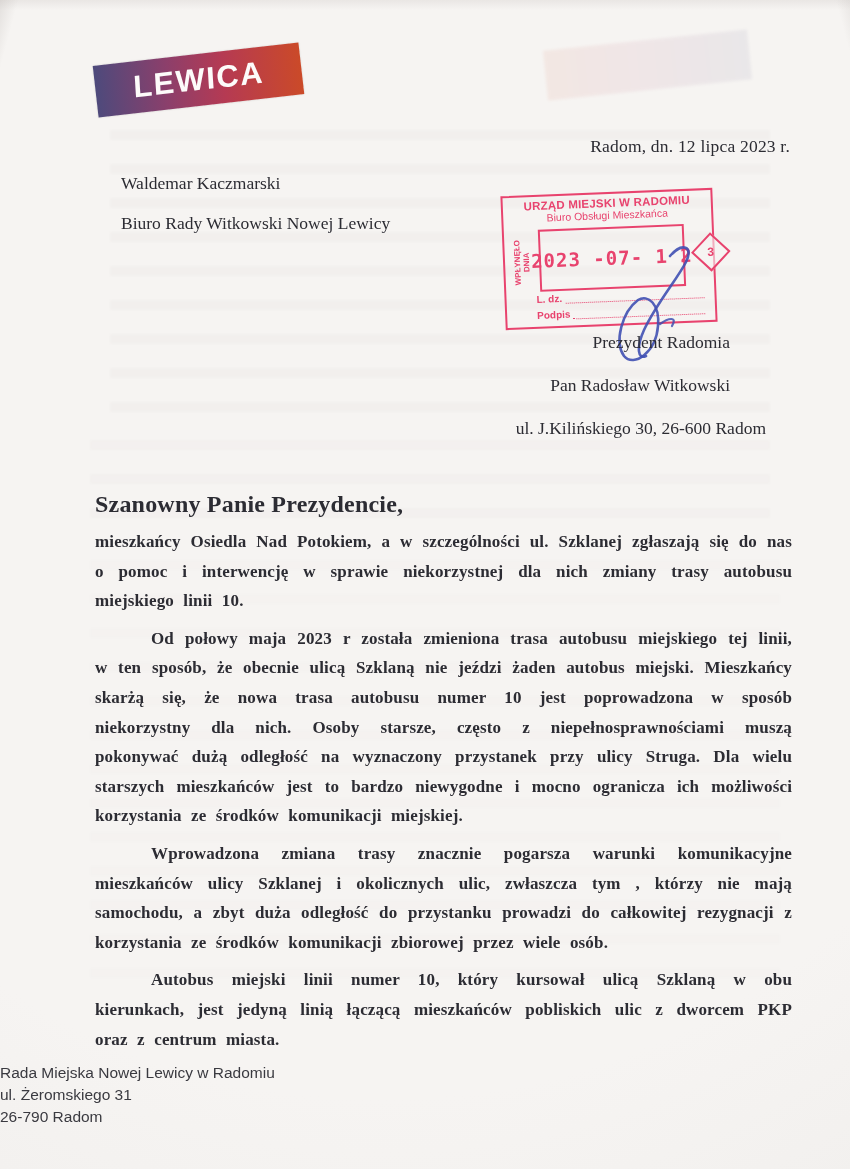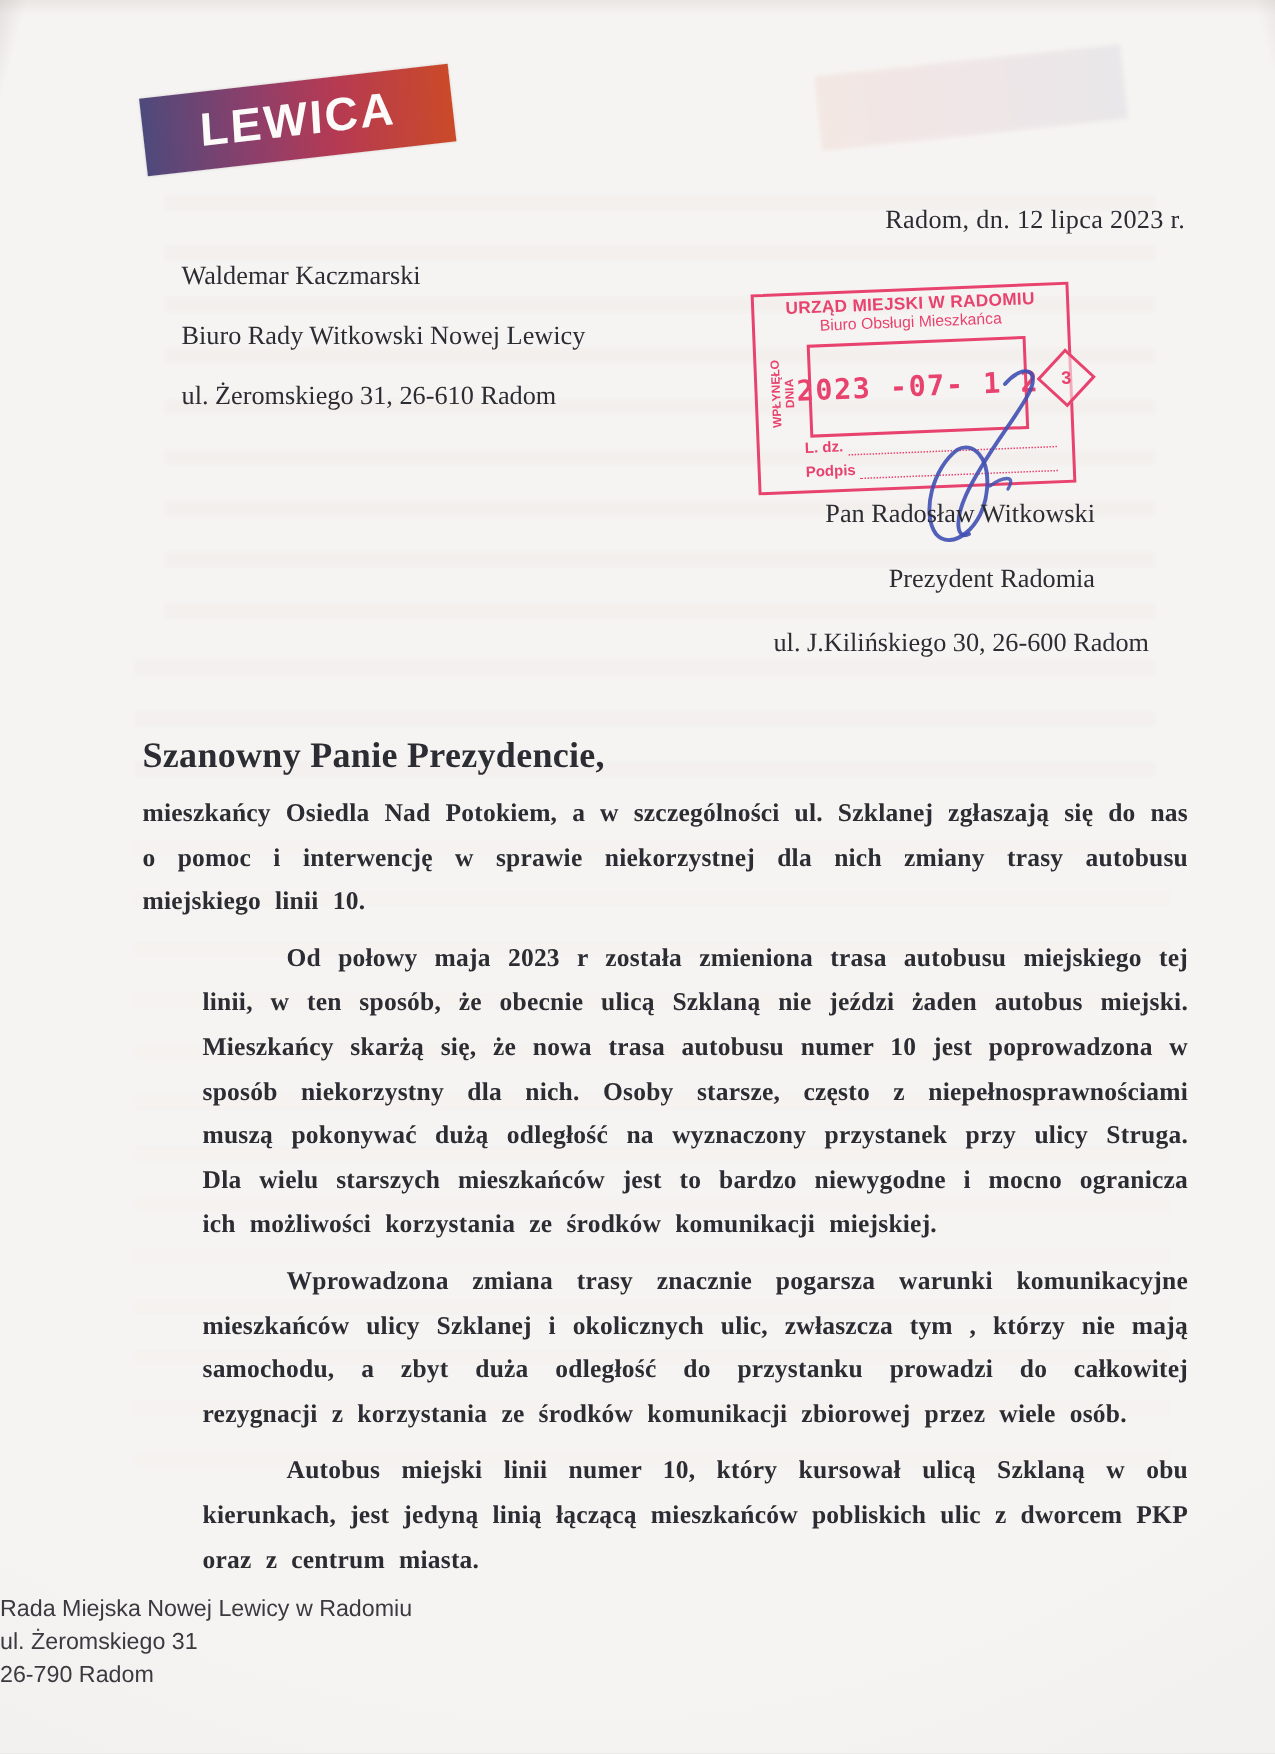--- a/index.html
+++ b/index.html
@@ -104,21 +104,21 @@
   .salutation{
     position:absolute;left:95px;top:491px;
     font-size:24px;font-weight:bold;letter-spacing:.2px;
   }
   .body-text{
     position:absolute;left:95px;top:527px;width:697px;
     font-size:17px;line-height:29.6px;text-align:justify;
     word-spacing:5px;letter-spacing:.15px;
   }
   .body-text p{margin:0 0 8px 0;font-weight:bold;}
-  .body-text p.indent{text-indent:56px;margin-left:40px;}
+  .body-text p.indent{text-indent:56px;}
   
   .footer{
     position:absolute;left:0;right:0;top:1062px;
     font-family:"Liberation Sans",sans-serif;font-size:15.5px;line-height:22px;
     color:#3a3a40;
   }
 </style>
 </head>
 <body>
 
@@ -131,21 +131,20 @@
 
   <div class="logo">
     <span>LEWICA</span>
   </div>
 
   <div class="dateline">Radom, dn. 12  lipca 2023 r.</div>
 
   <div class="sender">
     <div>Waldemar Kaczmarski</div>
     <div>Biuro Rady Witkowski Nowej Lewicy</div>
-    <div>ul. Żeromskiego 31, 26-610 Radom</div>
   </div>
 
   <div class="stamp">
     <div class="office">URZĄD MIEJSKI W RADOMIU</div>
     <div class="dept">Biuro Obsługi Mieszkańca</div>
     <div class="vlabel">
       <div>WPŁYNĘŁO</div>
       <div>DNIA</div>
     </div>
     <div class="datebox">
@@ -164,22 +163,22 @@
     </div>
   </div>
 
   <svg class="signature" viewBox="0 0 120 130">
     <path d="M62,18 C74,4 86,8 78,24 C70,40 48,66 36,92 C28,110 30,122 38,118" fill="none" stroke="#4050b2" stroke-width="2.6" stroke-linecap="round" opacity="0.9"></path>
     <path d="M30,62 C14,74 6,104 16,118 C26,130 48,114 50,88 C52,66 40,56 30,62 Z" fill="none" stroke="#4050b2" stroke-width="2.6" stroke-linecap="round" opacity="0.9"></path>
     <path d="M52,86 C60,80 70,78 64,88" fill="none" stroke="#4050b2" stroke-width="2.2" stroke-linecap="round" opacity="0.85"></path>
   </svg>
 
   <div class="recipient">
+    <div class="inset">Prezydent Radomia</div>
     <div class="inset">Pan Radosław Witkowski</div>
-    <div class="inset">Prezydent Radomia</div>
     <div>ul. J.Kilińskiego  30, 26-600 Radom</div>
   </div>
 
   <div class="salutation">Szanowny Panie Prezydencie,</div>
 
   <div class="body-text">
     <p>mieszkańcy Osiedla Nad Potokiem, a w szczególności ul. Szklanej zgłaszają się do nas o pomoc i interwencję w sprawie niekorzystnej dla nich zmiany trasy autobusu miejskiego linii 10.</p>
     <p class="indent">Od połowy maja 2023 r została zmieniona trasa autobusu miejskiego tej linii, w ten sposób, że obecnie ulicą Szklaną nie jeździ żaden autobus miejski. Mieszkańcy skarżą się, że nowa trasa autobusu numer 10 jest poprowadzona w sposób niekorzystny dla nich. Osoby starsze, często z niepełnosprawnościami muszą pokonywać dużą odległość na wyznaczony przystanek przy ulicy Struga. Dla wielu starszych mieszkańców jest to bardzo niewygodne i mocno ogranicza ich możliwości korzystania ze środków komunikacji miejskiej.</p>
     <p class="indent">Wprowadzona zmiana trasy znacznie pogarsza warunki komunikacyjne mieszkańców ulicy Szklanej i okolicznych ulic, zwłaszcza tym , którzy nie mają samochodu, a zbyt duża odległość do przystanku prowadzi do całkowitej rezygnacji z korzystania ze środków komunikacji zbiorowej przez wiele osób.</p>
     <p class="indent">Autobus miejski linii numer 10, który kursował ulicą Szklaną w obu kierunkach, jest jedyną linią łączącą mieszkańców pobliskich ulic z dworcem PKP oraz z centrum miasta.</p>

